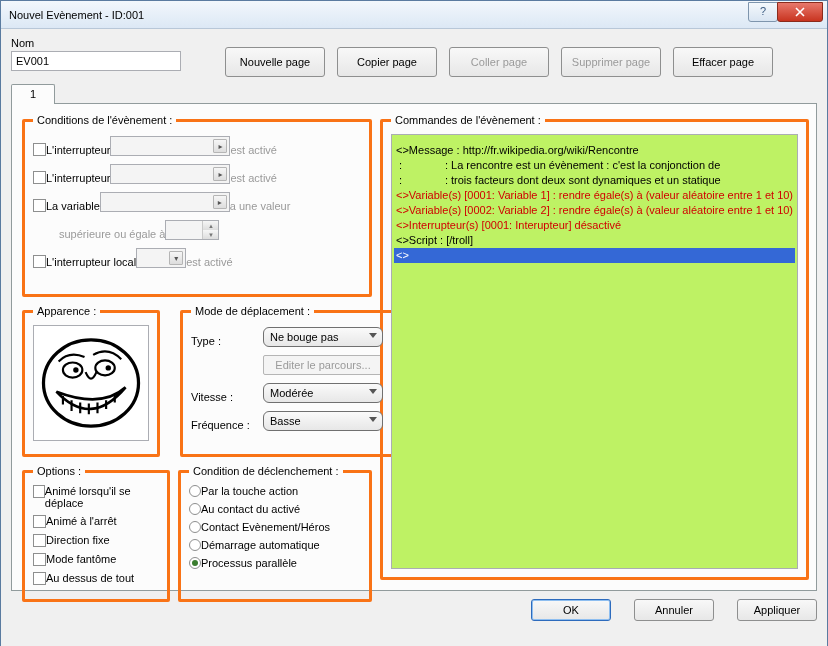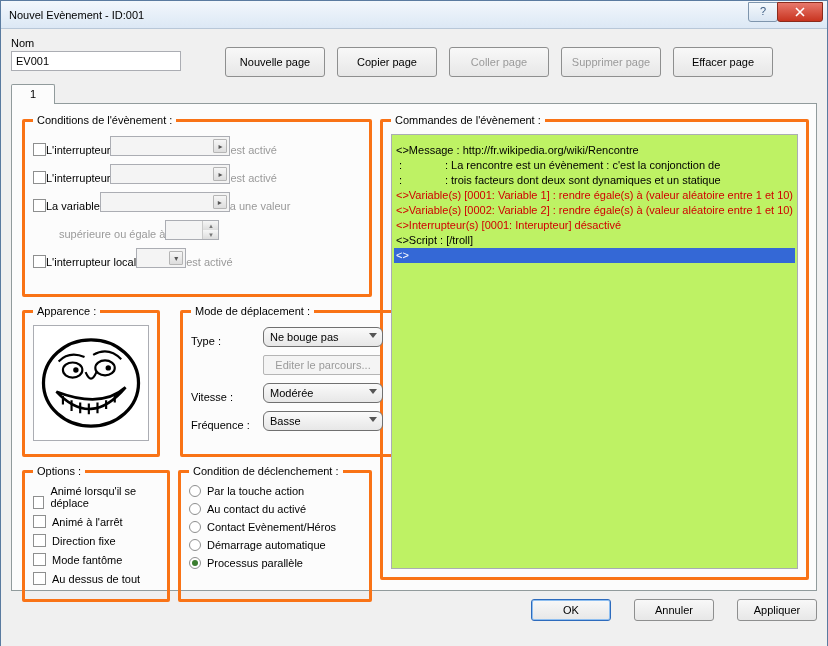--- a/index.html
+++ b/index.html
@@ -38,21 +38,21 @@
   .appbox{width:116px;height:116px;border:1px solid #abadb3;background:#fff;display:flex;align-items:center;justify-content:center;overflow:hidden}
   .appbox svg{width:108px;height:108px}
   .movefs{flex:1}
   .mvrow{display:flex;align-items:flex-end;margin-bottom:6px;height:22px}
   .mvlbl{width:72px;color:#000}
   .mvdrop{flex:1;height:20px;border:1px solid #707070;background:linear-gradient(#fafafa,#e7e7e7);display:flex;align-items:center;padding:0 18px 0 6px;position:relative;border-radius:6px}
   .mvdrop .arrow{position:absolute;right:5px;top:5px;border-left:4px solid transparent;border-right:4px solid transparent;border-top:5px solid #555}
   .editroute{width:120px;height:20px;margin-left:72px;border:1px solid #b5b5b5;background:#f4f4f4;color:#9a9a9a;border-radius:2px;display:flex;align-items:center;justify-content:center}
   .botrow{display:flex;gap:8px}
   .opts{width:148px}
-  .optline{display:flex;align-items:flex-end;gap:6px;margin-bottom:6px}
+  .optline{display:flex;align-items:flex-start;margin-bottom:6px}
   .rad{width:12px;height:12px;border:1px solid #8e8f8f;border-radius:50%;background:#fff;position:relative}
   .rad.sel::after{content:"";position:absolute;left:2px;top:2px;width:6px;height:6px;border-radius:50%;background:#3a7d2f}
   .cmdbox{flex:1;border:1px solid #abadb3;background:#bef264;overflow:auto;font-family:"Segoe UI",Tahoma,sans-serif;font-size:11px;line-height:15px;padding:8px 2px}
   .cmdline{white-space:pre;padding:0 2px;color:#000}
   .cmdline.red{color:#d00000}
   .cmdline.sel{background:#3468d6;color:#fff}
   .dlgbtns{display:flex;justify-content:flex-end;gap:23px;margin-top:8px}
   .dlgbtn{width:80px;height:22px;border:1px solid #8e8f8f;background:linear-gradient(#f8f8f8,#e7e7e7);border-radius:3px;display:flex;align-items:center;justify-content:center;cursor:pointer}
   .dlgbtn.def{border:1px solid #2d6bbd;box-shadow:0 0 0 1px #8ebef0 inset}
 </style>

